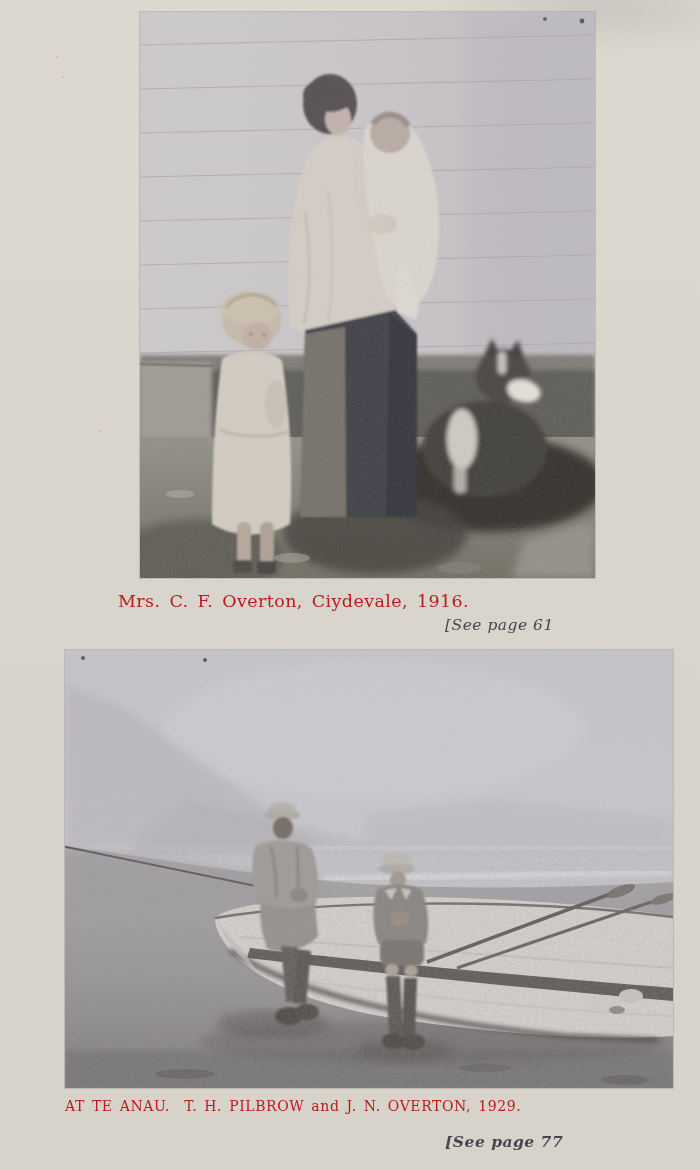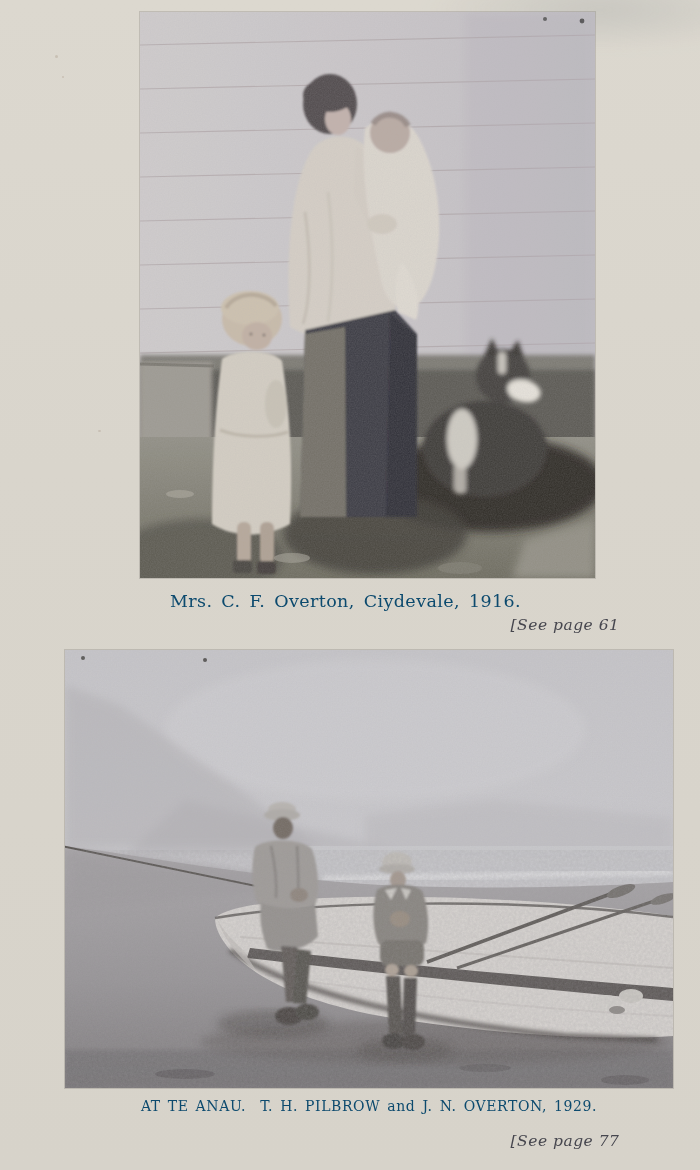--- a/index.html
+++ b/index.html
@@ -16,31 +16,31 @@
   .fox{position:absolute;border-radius:50%;background:#b2a595;opacity:.45;pointer-events:none;}
   .photo{
     position:absolute;overflow:hidden;
     outline:1px solid rgba(95,90,85,.22);
     background:#c8c4c7;
   }
   .photo svg{display:block;}
   #photo-top{left:140px;top:12px;width:455px;height:566px;}
   #photo-bottom{left:65px;top:650px;width:608px;height:438px;}
   .caption{
-    position:absolute;text-align:center;color:#0c4a6e;
+    position:absolute;color:#b91c1c;
     font-size:17.5px;letter-spacing:.4px;word-spacing:3px;white-space:pre;
   }
   #caption-top{left:118px;width:455px;top:591px;}
   #caption-bottom{left:65px;width:608px;top:1098px;font-size:14px;letter-spacing:.6px;word-spacing:2px;}
   .pageref{
-    position:absolute;left:445px;width:240px;text-align:center;
+    position:absolute;left:445px;width:240px;text-align:left;
     font-style:italic;color:#46464e;font-size:15.5px;letter-spacing:.5px;white-space:pre;
   }
   #ref-top{top:616px;}
-  #ref-bottom{top:1132px;}
+  #ref-bottom{top:1132px;font-weight:bold;}
 </style>
 </head>
 <body>
 
 <div>
 
   <div class="tint-topright"></div>
   <div class="fox" style="left:55px;top:55px;width:3px;height:3px;"></div>
   <div class="fox" style="left:62px;top:76px;width:2px;height:2px;"></div>
   <div class="fox" style="left:98px;top:430px;width:3px;height:2px;"></div>

